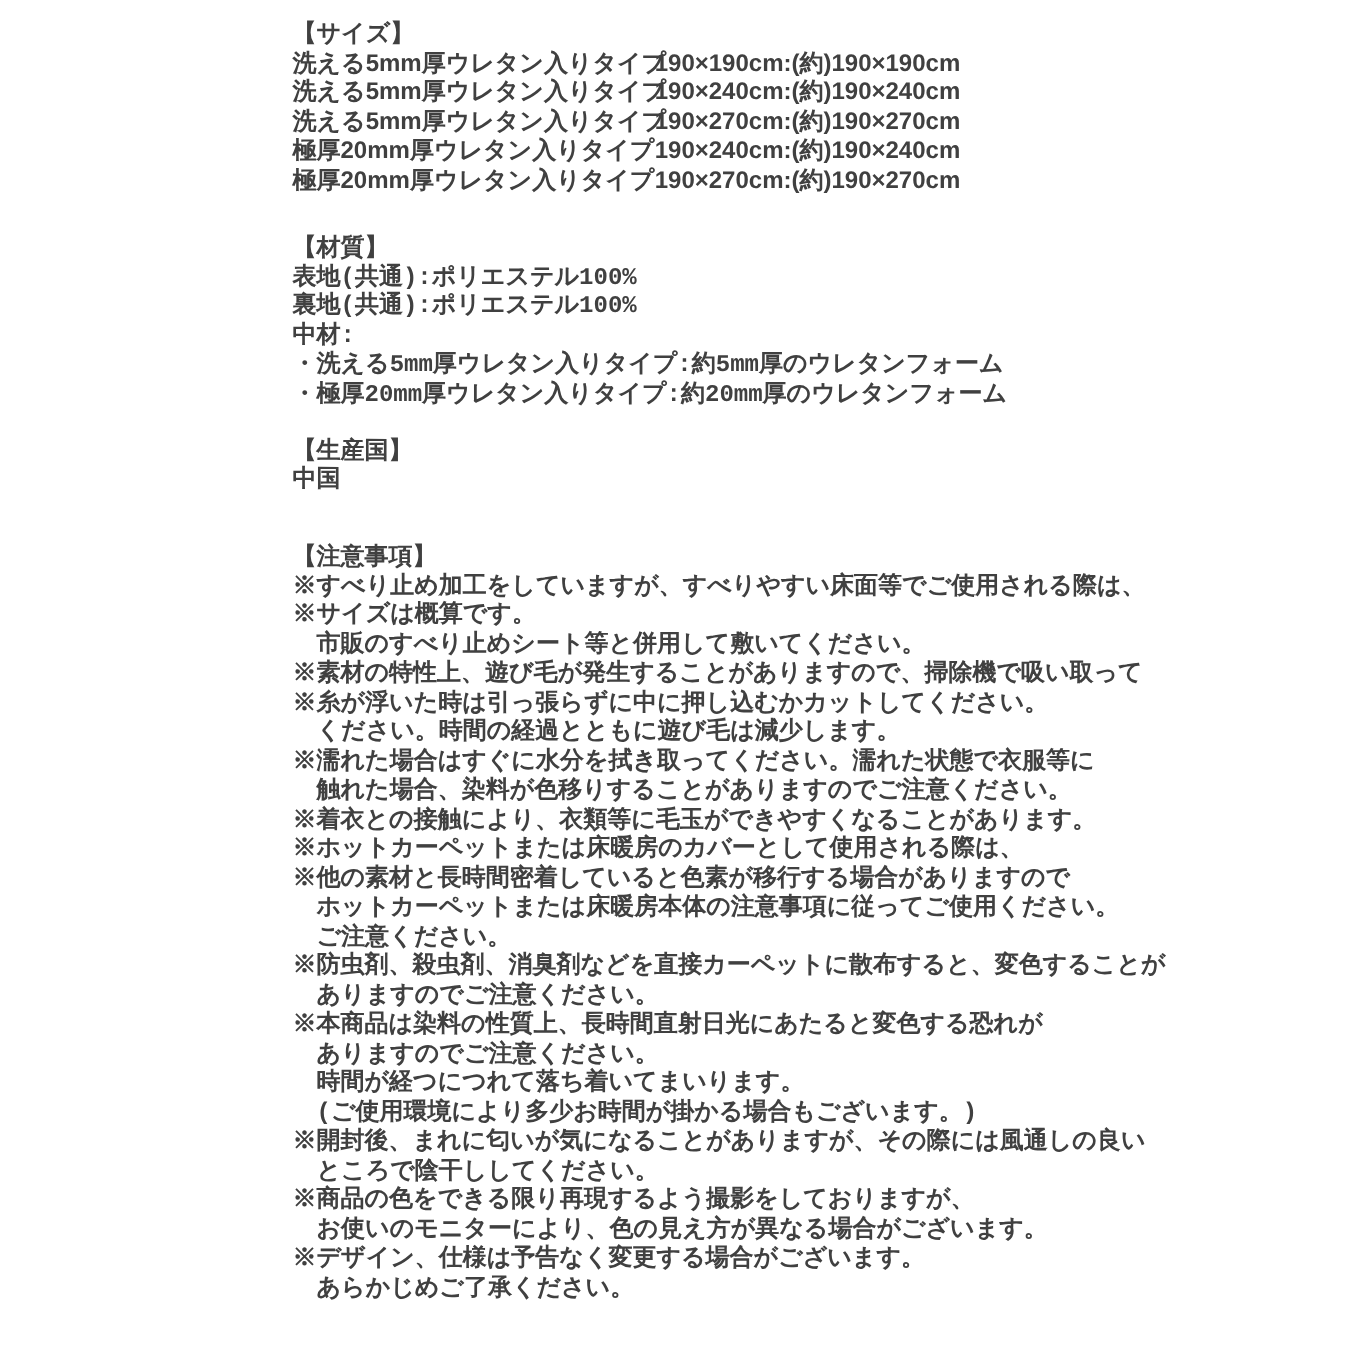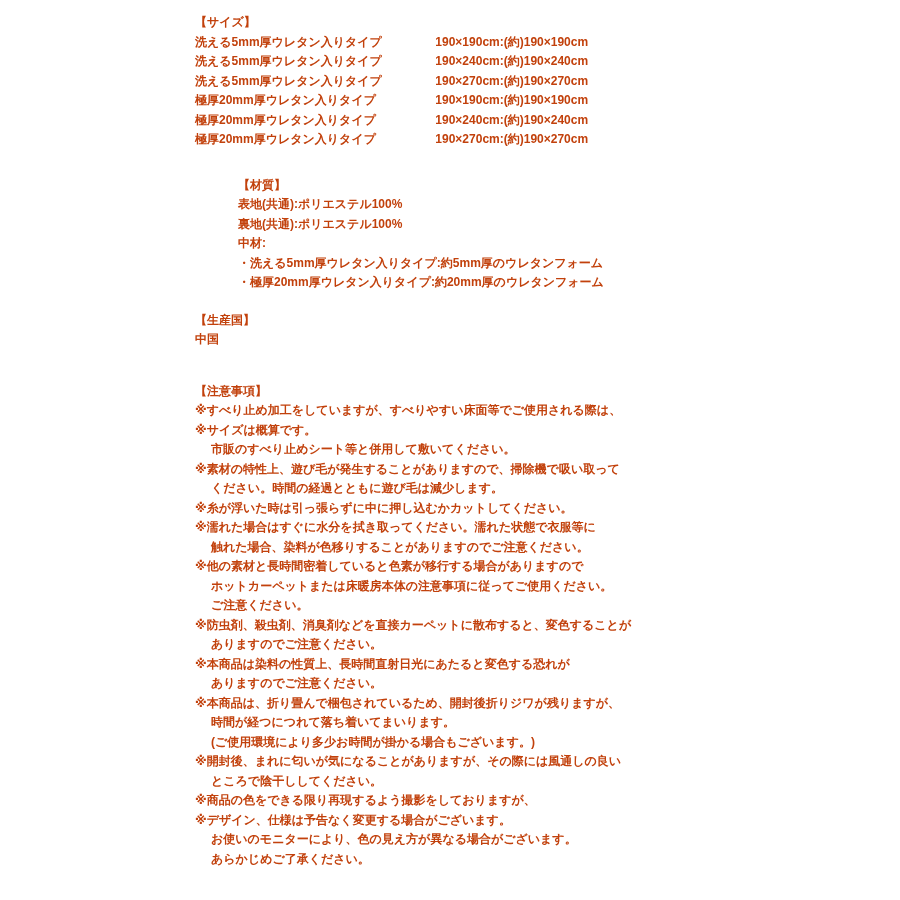--- a/index.html
+++ b/index.html
@@ -12,68 +12,64 @@
     height: 900px;
     overflow: hidden;
   }
   .sheet {
     box-sizing: border-box;
     width: 712px;
     height: 900px;
     padding: 13px 30px 0 195px;
     font-family: "Liberation Sans", "DejaVu Sans", sans-serif;
     font-weight: bold;
-    font-size: 12px;
+    font-size: 16px;
     line-height: 19.5px;
-    color: #c2410c;
+    color: #404040;
     letter-spacing: 0;
   }
   .sheet h2 {
     margin: 0;
     padding: 0;
     font-size: inherit;
     font-weight: inherit;
     line-height: inherit;
   }
   section { margin: 0; padding: 0; }
   .size-section     { margin-bottom: 26px; }
-  .material-section { margin-bottom: 18px; margin-left: 43px; }
+  .material-section { margin-bottom: 18px; }
   .country-section  { margin-bottom: 32px; }
   .size-row .type {
     display: inline-block;
     width: 237px;
     vertical-align: top;
     white-space: nowrap;
   }
   .size-row .dim { white-space: nowrap; }
-  .line { white-space: nowrap; }
+  .line { white-space: nowrap; font-family: Liberation Mono, monospace; }
   .line.cont { padding-left: 16px; }
 </style>
 </head>
 <body>
 
 <div class="sheet">
 
   <section class="size-section">
     <h2>【サイズ】</h2>
     <div class="size-row">
       <span class="type">洗える5mm厚ウレタン入りタイプ</span>
       <span class="dim">190×190cm:(約)190×190cm</span>
     </div>
     <div class="size-row">
       <span class="type">洗える5mm厚ウレタン入りタイプ</span>
       <span class="dim">190×240cm:(約)190×240cm</span>
     </div>
     <div class="size-row">
       <span class="type">洗える5mm厚ウレタン入りタイプ</span>
       <span class="dim">190×270cm:(約)190×270cm</span>
-    </div>
-    <div class="size-row">
-      <span class="type">極厚20mm厚ウレタン入りタイプ</span>
-      <span class="dim">190×190cm:(約)190×190cm</span>
     </div>
     <div class="size-row">
       <span class="type">極厚20mm厚ウレタン入りタイプ</span>
       <span class="dim">190×240cm:(約)190×240cm</span>
     </div>
     <div class="size-row">
       <span class="type">極厚20mm厚ウレタン入りタイプ</span>
       <span class="dim">190×270cm:(約)190×270cm</span>
     </div>
   </section>
@@ -91,35 +87,36 @@
     <h2>【生産国】</h2>
     <div class="line">中国</div>
   </section>
 
   <section class="notes-section">
     <h2>【注意事項】</h2>
     <div class="line">※すべり止め加工をしていますが、すべりやすい床面等でご使用される際は、</div>
     <div class="line">※サイズは概算です。</div>
     <div class="line cont">市販のすべり止めシート等と併用して敷いてください。</div>
     <div class="line">※素材の特性上、遊び毛が発生することがありますので、掃除機で吸い取って</div>
+    <div class="line">※糸が浮いた時は引っ張らずに中に押し込むかカットしてください。</div>
     <div class="line cont">ください。時間の経過とともに遊び毛は減少します。</div>
-    <div class="line">※糸が浮いた時は引っ張らずに中に押し込むかカットしてください。</div>
     <div class="line">※濡れた場合はすぐに水分を拭き取ってください。濡れた状態で衣服等に</div>
     <div class="line cont">触れた場合、染料が色移りすることがありますのでご注意ください。</div>
+    <div class="line">※着衣との接触により、衣類等に毛玉ができやすくなることがあります。</div>
+    <div class="line">※ホットカーペットまたは床暖房のカバーとして使用される際は、</div>
     <div class="line">※他の素材と長時間密着していると色素が移行する場合がありますので</div>
     <div class="line cont">ホットカーペットまたは床暖房本体の注意事項に従ってご使用ください。</div>
     <div class="line cont">ご注意ください。</div>
     <div class="line">※防虫剤、殺虫剤、消臭剤などを直接カーペットに散布すると、変色することが</div>
     <div class="line cont">ありますのでご注意ください。</div>
     <div class="line">※本商品は染料の性質上、長時間直射日光にあたると変色する恐れが</div>
     <div class="line cont">ありますのでご注意ください。</div>
-    <div class="line">※本商品は、折り畳んで梱包されているため、開封後折りジワが残りますが、</div>
     <div class="line cont">時間が経つにつれて落ち着いてまいります。</div>
     <div class="line cont">(ご使用環境により多少お時間が掛かる場合もございます。)</div>
     <div class="line">※開封後、まれに匂いが気になることがありますが、その際には風通しの良い</div>
     <div class="line cont">ところで陰干ししてください。</div>
     <div class="line">※商品の色をできる限り再現するよう撮影をしておりますが、</div>
+    <div class="line cont">お使いのモニターにより、色の見え方が異なる場合がございます。</div>
     <div class="line">※デザイン、仕様は予告なく変更する場合がございます。</div>
-    <div class="line cont">お使いのモニターにより、色の見え方が異なる場合がございます。</div>
     <div class="line cont">あらかじめご了承ください。</div>
   </section>
 
 </div>
 
 </body></html>

